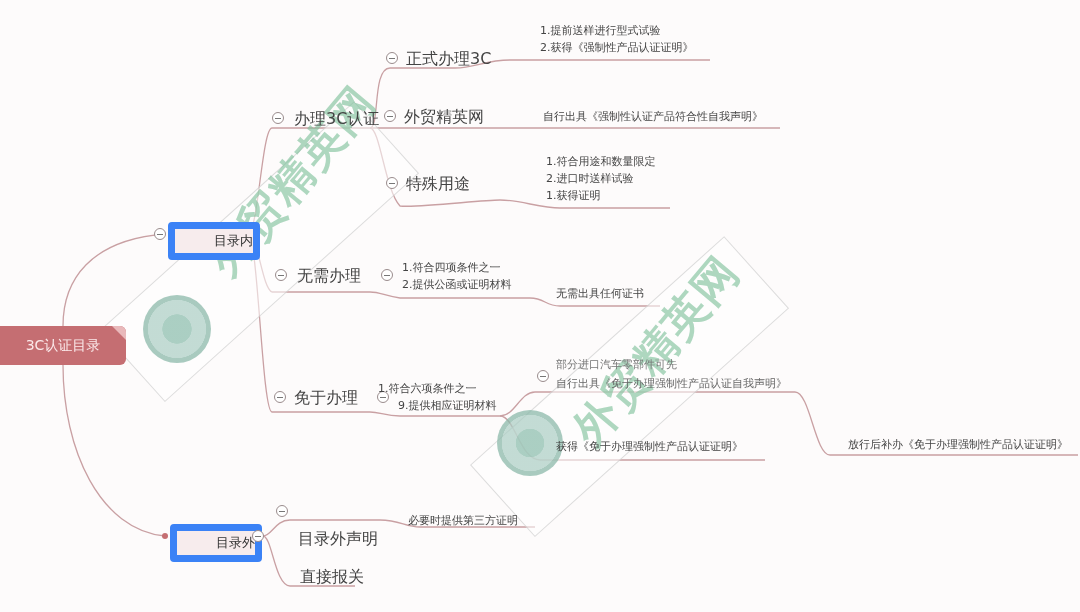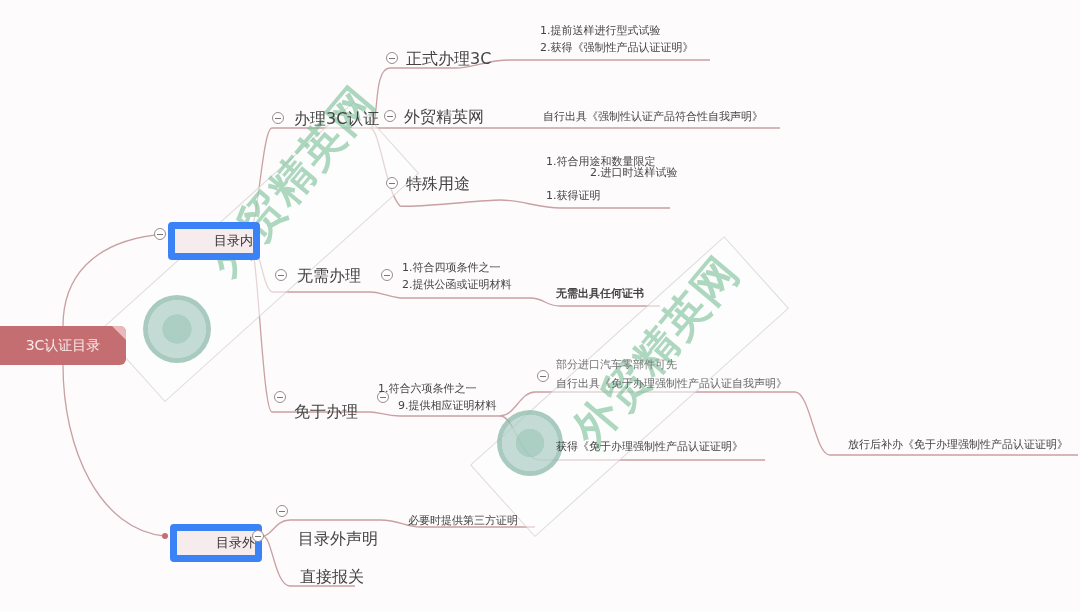--- a/index.html
+++ b/index.html
@@ -80,32 +80,32 @@
 <div class="t" style="left:540px; top:22px;">1.提前送样进行型式试验</div>
 <div class="t" style="left:540px; top:39px;">2.获得《强制性产品认证证明》</div>
 
 <div class="col" style="left:384px; top:110px;"></div>
 <div class="t m" style="left:404px; top:108px;">外贸精英网</div>
 <div class="t" style="left:543px; top:108px;">自行出具《强制性认证产品符合性自我声明》</div>
 
 <div class="col" style="left:386px; top:177px;"></div>
 <div class="t m" style="left:406px; top:175px;">特殊用途</div>
 <div class="t" style="left:546px; top:153px;">1.符合用途和数量限定</div>
-<div class="t" style="left:546px; top:164px;margin-left:44px;">2.进口时送样试验</div>
+<div class="t" style="left:546px; top:170px;">2.进口时送样试验</div>
 <div class="t" style="left:546px; top:187px;">1.获得证明</div>
 
 <div class="col" style="left:275px; top:269px;"></div>
 <div class="t m" style="left:297px; top:267px;font-family:Liberation Serif, serif;">无需办理</div>
 <div class="col" style="left:381px; top:269px;"></div>
 <div class="t" style="left:402px; top:259px;">1.符合四项条件之一</div>
 <div class="t" style="left:402px; top:276px;">2.提供公函或证明材料</div>
-<div class="t" style="left:556px; top:285px;font-weight:bold;">无需出具任何证书</div>
+<div class="t" style="left:556px; top:285px;">无需出具任何证书</div>
 
 <div class="col" style="left:274px; top:391px;"></div>
-<div class="t m" style="left:294px; top:389px;margin-top:14px;">免于办理</div>
+<div class="t m" style="left:294px; top:389px;">免于办理</div>
 <div class="col" style="left:377px; top:391px;"></div>
 <div class="t" style="left:378px; top:380px;">1.符合六项条件之一</div>
 <div class="t" style="left:398px; top:397px;">9.提供相应证明材料</div>
 <div class="col" style="left:537px; top:370px;"></div>
 <div class="t" style="left:556px; top:356px; color:#777;">部分进口汽车零部件可先</div>
 <div class="t" style="left:556px; top:375px; color:#666;">自行出具《免于办理强制性产品认证自我声明》</div>
 <div class="t" style="left:848px; top:436px;">放行后补办《免于办理强制性产品认证证明》</div>
 <div class="t" style="left:556px; top:438px;">获得《免于办理强制性产品认证证明》</div>
 
 <div class="col" style="left:276px; top:505px;"></div>

